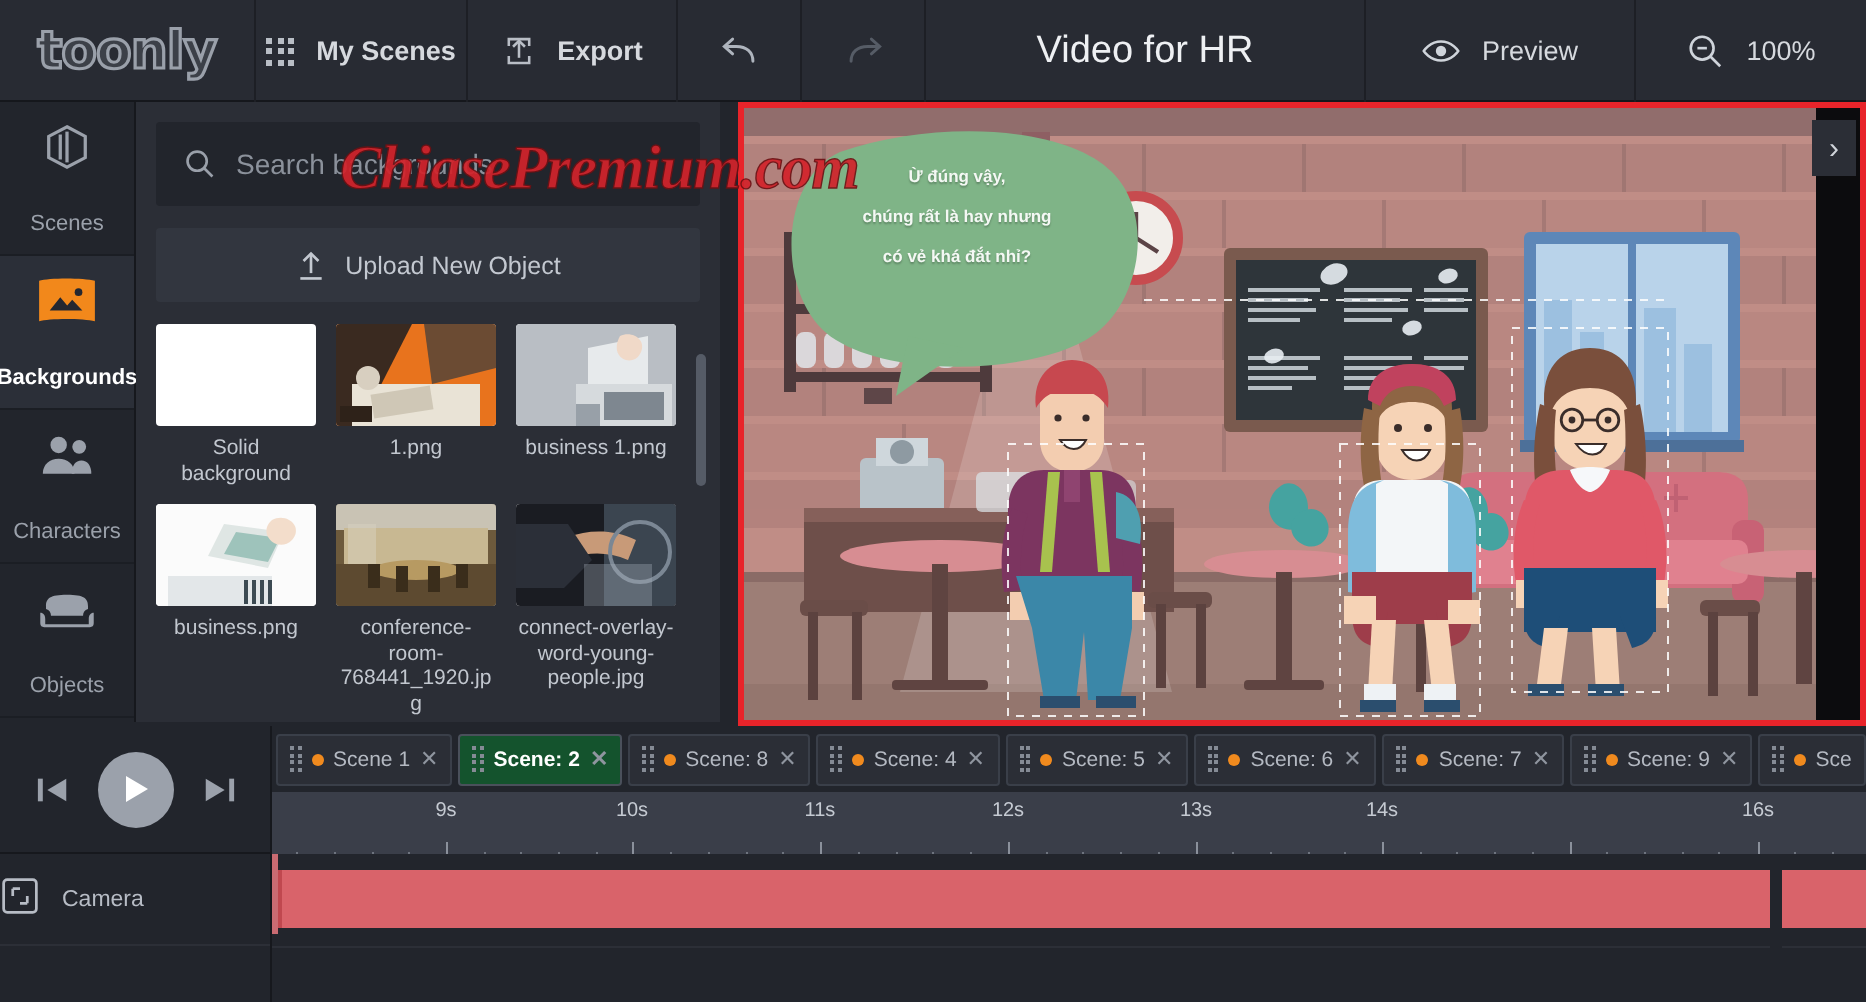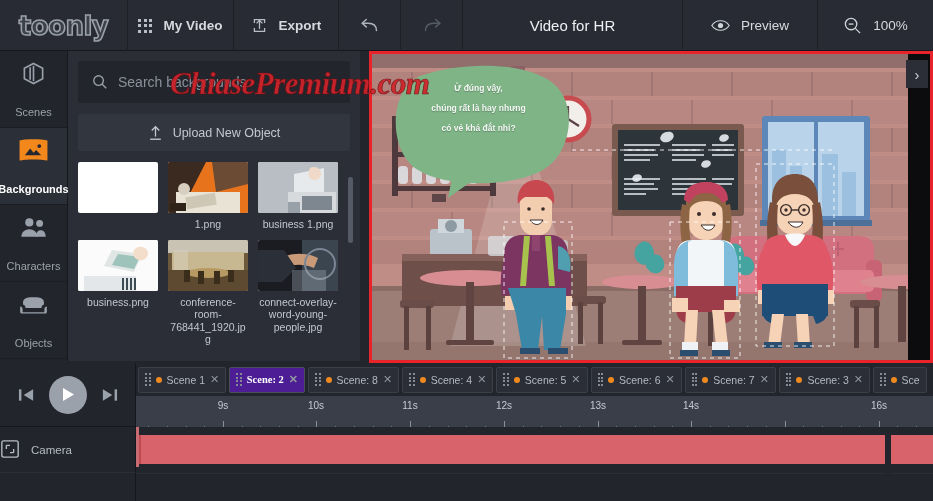--- a/index.html
+++ b/index.html
@@ -31,21 +31,21 @@
     font-size: 26px; font-weight: bold; letter-spacing: -0.5px;
     color: #3c4048;
     -webkit-text-stroke: 1.6px #9aa0aa;
     font-family: "DejaVu Sans", sans-serif;
   }
   .c-myvideos { width: 106px; }
   .c-save { width: 100px; }
   .c-export { width: 105px; }
   .c-undo { width: 62px; }
   .c-redo { width: 62px; }
-  .c-title { flex: 1; font-size: 15px; font-weight: normal; color: #eef0f3; }
+  .c-title { flex: 1; font-size: 19px; font-weight: normal; color: #eef0f3; }
   .c-preview { width: 135px; font-weight: normal; }
   .c-zoom { width: 115px; font-weight: normal; border-right: none; }
 
   .grid-icon { display: grid; grid-template-columns: repeat(3,3px); grid-gap: 2.5px; }
   .grid-icon i { display:block; width:3px; height:3px; background:#b9bec6; }
 
   .ico { display:inline-block; line-height:0; }
   .ico svg { display:block; }
 
   
@@ -141,21 +141,21 @@
   .scenes-bar {
     position:absolute; top:363px; left:136px; width:797px; height:33px;
     background:#22252c; display:flex; align-items:center; gap:3px;
     padding-left:2px; overflow:hidden;
   }
   .scene-tab {
     height:26px; background:#2b2e36; border:1px solid #3a3f49; border-radius:2px;
     display:flex; align-items:center; gap:5px; padding:0 6px;
     color:#b4b9c2; font-size:10.5px; white-space:nowrap; flex:none;
   }
-  .scene-tab.active { background:#4c1d95; color:#fff; font-weight:bold; border-color:#4a505b;font-family:Liberation Serif, serif; }
+  .scene-tab.active { background:#14532d; color:#fff; font-weight:bold; border-color:#4a505b; }
   .drag-dots { display:grid; grid-template-columns:repeat(2,2px); grid-gap:1.5px; }
   .drag-dots i { width:2px;height:2px;background:#858b95;display:block; }
   .sc-dot { width:6px;height:6px;border-radius:50%;background:#f08a1e; }
   .sc-x { color:#8f959f; font-size:11px; }
 
   .ruler {
     position:absolute; top:396px; left:136px; width:797px; height:34px;
     background:#3a3e49; overflow:hidden;
   }
   .ruler-lbl { position:absolute; top:4px; font-size:10px; color:#c5cad2; transform:translateX(-50%); }
@@ -205,21 +205,21 @@
         <i></i>
           <i></i>
           <i></i>
           <i></i>
           <i></i>
           <i></i>
           <i></i>
           <i></i>
           <i></i>
       </span>
-      <span>My Video</span>
+      <span>My Scenes</span>
     </div>
 
 
     <div class="hdr-cell c-export">
       <span class="ico">
         <svg width="17" height="17" viewBox="0 0 20 20" fill="none" stroke="#b9bec6" stroke-width="1.5">
           <path d="M4 7V3h12v4"></path>
             <path d="M4 13v4h12v-4"></path>
             <path d="M10 4v10"></path>
             <path d="M6.5 7.5L10 4l3.5 3.5"></path>
@@ -339,20 +339,21 @@
             <path d="M2 16h12"></path>
         </svg>
       </span>
       <span>Upload New Object</span>
     </div>
 
     <div class="thumbs">
 
       <div class="thumb">
         <div class="thumb-img" style="background:#ffffff"></div>
+        <div class="thumb-label">Solid background</div>
       </div>
 
       <div class="thumb">
         <div class="thumb-img">
           <svg width="80" height="51" viewBox="0 0 80 51">
             <rect width="80" height="51" fill="#e8731d"></rect>
             <path d="M0 0h38L12 51H0z" fill="#3a2a20"></path>
             <path d="M44 0h36v22L48 30z" fill="#6b4b33"></path>
             <path d="M8 30h64v21H8z" fill="#e9e3d6"></path>
             <rect x="18" y="33" width="30" height="12" fill="#cfc7b6" transform="rotate(-9 33 39)"></rect>
@@ -814,21 +815,21 @@
           <i></i>
           <i></i>
           <i></i>
           <i></i>
           <i></i>
           <i></i>
           <i></i>
           <i></i>
         </span>
         <span class="sc-dot"></span>
-        <span>Scene: 3</span>
+        <span>Scene: 9</span>
         <span class="sc-x">✕</span>
       </div>
       <div class="scene-tab">
         <span class="drag-dots">
           <i></i>
           <i></i>
           <i></i>
           <i></i>
           <i></i>
           <i></i>

